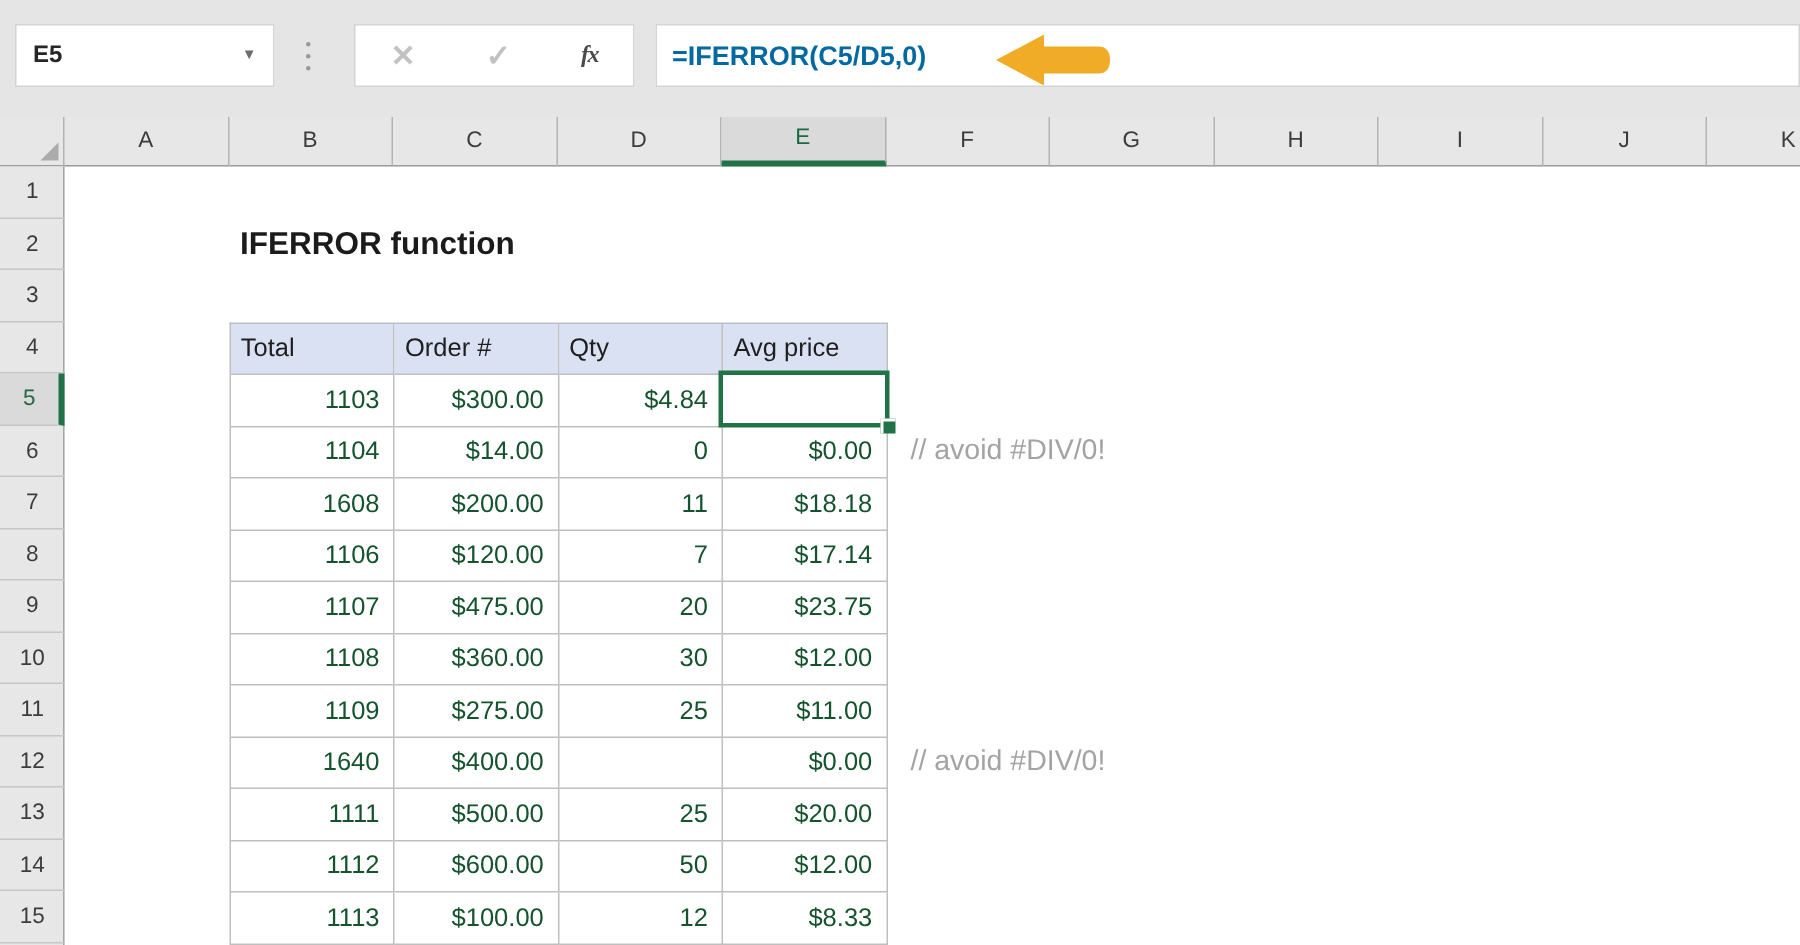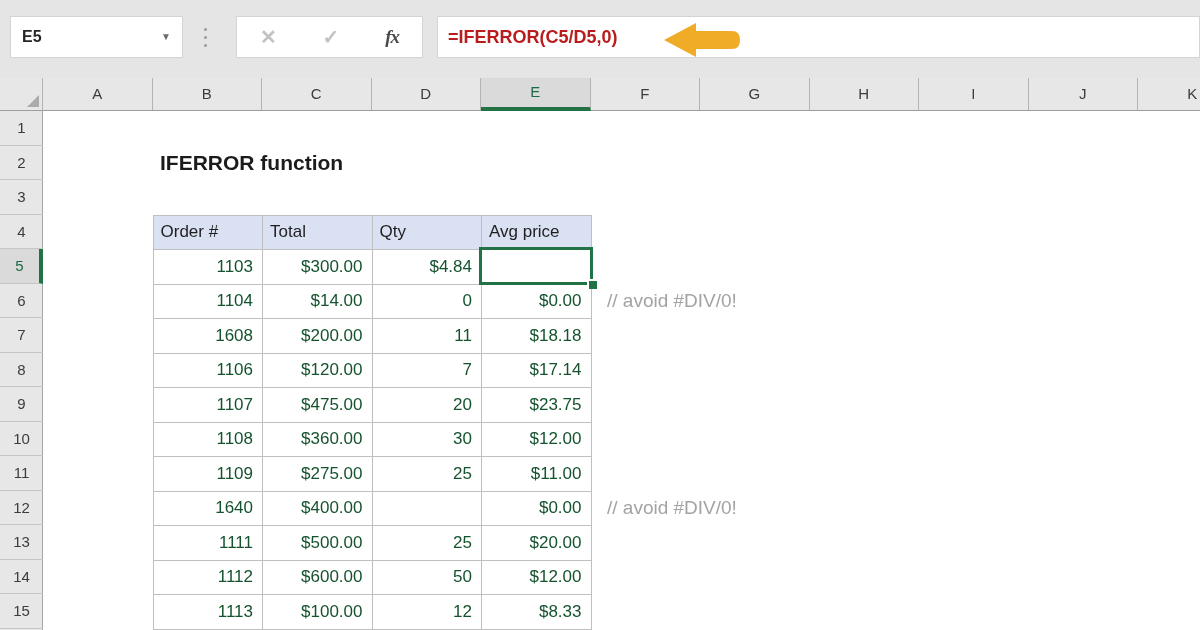--- a/index.html
+++ b/index.html
@@ -12,23 +12,23 @@
           border:1px solid #D4D4D4;box-sizing:border-box;}
   #namebox{left:10px;width:173px;display:flex;align-items:center;
            justify-content:space-between;padding:0 11px;font-size:16px;color:#262626;}
   #namebox .dd{color:#6d6d6d;font-size:10px;line-height:1;}
   #tb-dots{position:absolute;left:204px;top:28px;display:flex;flex-direction:column;gap:5px;}
   #tb-dots i{width:3px;height:3px;border-radius:50%;background:#9a9a9a;}
   #fbuttons{left:236px;width:187px;display:flex;align-items:center;justify-content:space-around;}
   .fbtn{cursor:default;}
   .fbtn.gray{color:#C2C2C2;font-size:20px;}
   .fbtn.fx{font-family:"Liberation Serif",serif;font-style:italic;
-           font-size:19px;color:#4a4a4a;letter-spacing:-1px;}
+           font-size:16px;color:#4a4a4a;letter-spacing:-1px;}
   #formulabox{left:437px;right:0;display:flex;align-items:center;
-              padding-left:10px;font-size:18px;color:#b91c1c;}
+              padding-left:10px;font-size:18px;color:#0369a1;}
   #arrow{position:absolute;left:662px;top:23px;width:78px;height:34px;}
 
   
   #sheet{position:absolute;top:78px;left:0;right:0;bottom:0;background:#fff;overflow:hidden;}
 
   #colstrip{position:absolute;top:0;left:0;right:0;height:33px;background:#E7E7E7;}
   #corner{position:absolute;left:0;top:0;width:43px;height:33px;box-sizing:border-box;
           border-right:1px solid #B3B3B3;border-bottom:1px solid #9E9E9E;}
   #corner:after{content:"";position:absolute;right:3px;bottom:3px;width:0;height:0;
           border-bottom:12px solid #ABABAB;border-left:12px solid transparent;}
@@ -124,22 +124,22 @@
         <div class="rowh" style="top: 379.5px;">12</div>
         <div class="rowh" style="top: 414px;">13</div>
         <div class="rowh" style="top: 448.5px;">14</div>
         <div class="rowh" style="top: 483px;">15</div>
       </div>
 
     <div id="sheet-title">IFERROR function</div>
 
     <div id="xl-table">
         <div class="trow">
+          <div class="tcell th">Total</div>
           <div class="tcell th">Order #</div>
-          <div class="tcell th">Total</div>
           <div class="tcell th">Qty</div>
           <div class="tcell th">Avg price</div>
         </div>
         <div class="trow">
           <div class="tcell">1103</div>
           <div class="tcell">$300.00</div>
           <div class="tcell">$4.84</div>
         </div>
         <div class="trow">
           <div class="tcell">1104</div>

